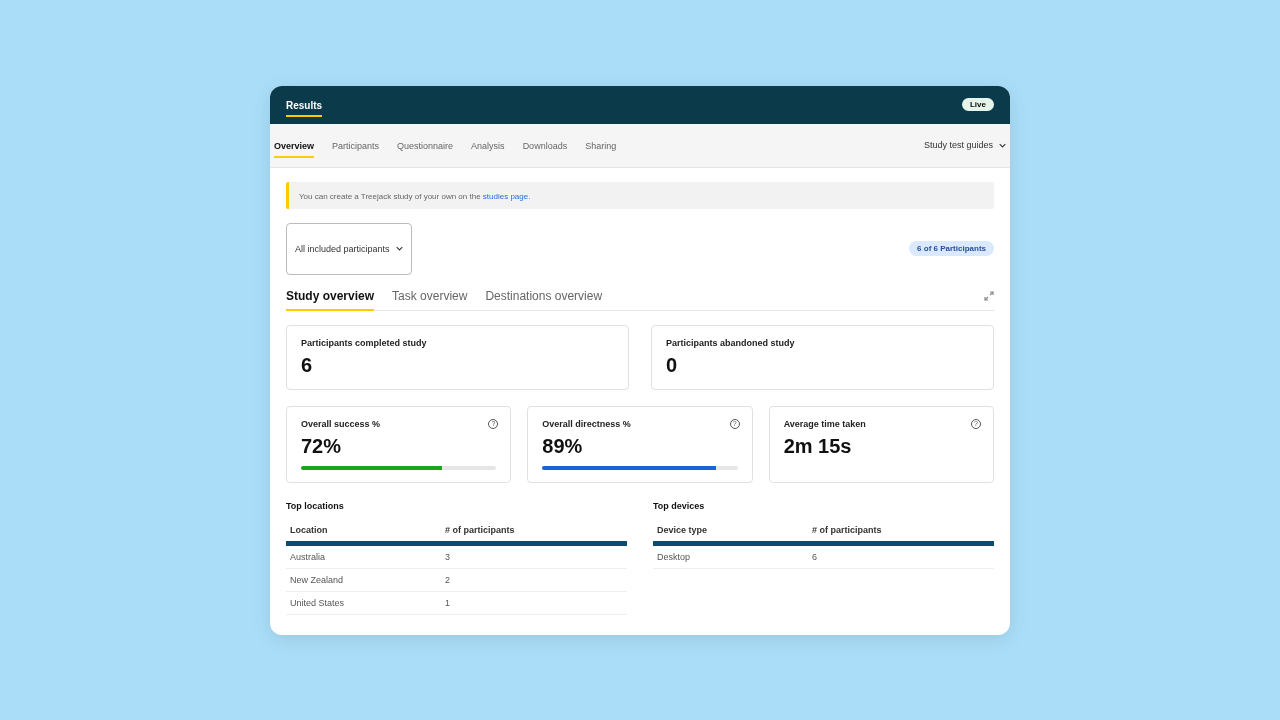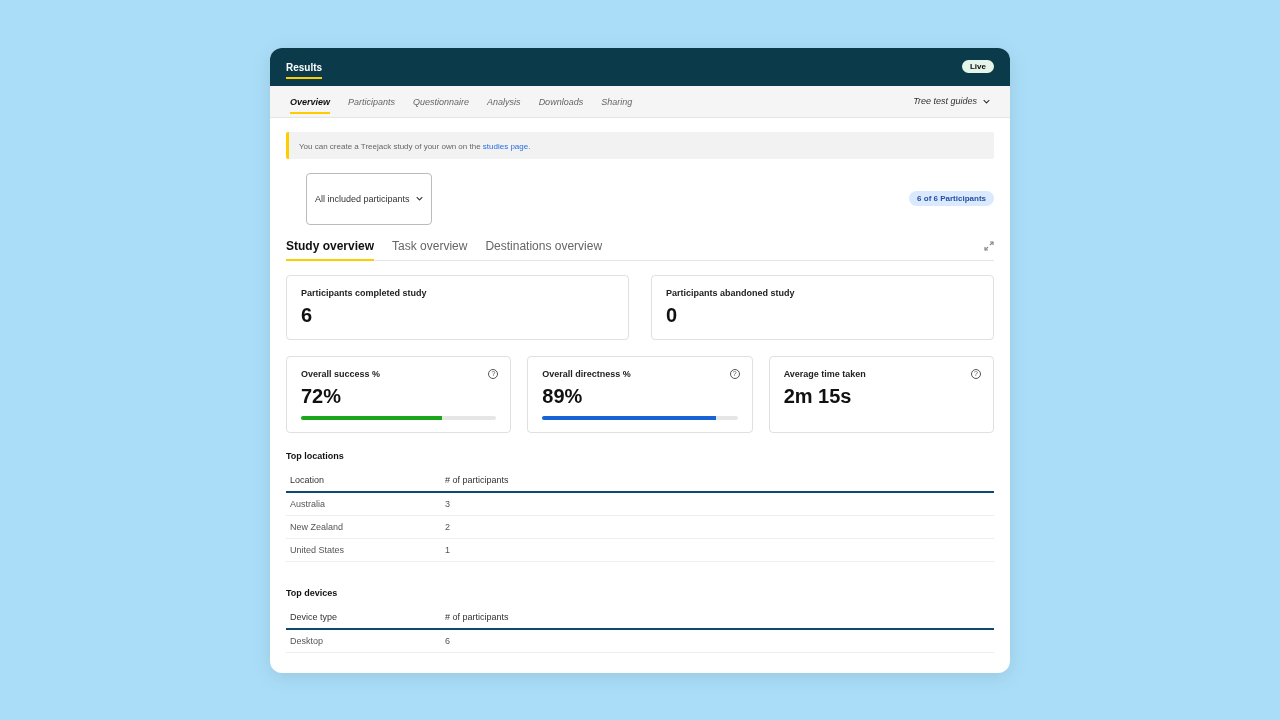--- a/index.html
+++ b/index.html
@@ -49,23 +49,22 @@
     font-size: 8px;
     font-weight: 700;
     padding: 2px 8px;
   }
   .subnav {
     background: #f5f5f5;
     border-bottom: 1px solid #e5e5e5;
     display: flex;
     align-items: center;
     justify-content: space-between;
-    padding: 0 20px;
-    height: 32px;
-    font-style: italic;
+    padding: 0 4px;
+    height: 44px;
   }
   .subnav .tabs { display: flex; gap: 18px; }
   .subnav .tabs > div {
     font-size: 9px;
     color: #666;
     padding: 9px 0 7px 0;
     cursor: pointer;
     position: relative;
   }
   .subnav .tabs > div.active {
@@ -110,21 +109,20 @@
     border: 1px solid #bbb;
     border-radius: 4px;
     background: #fff;
     font-size: 9px;
     color: #333;
     padding: 20px 8px;
     display: flex;
     align-items: center;
     gap: 6px;
     cursor: pointer;
-    margin-left: 20px;
   }
   .participant-pill {
     background: #dbe9ff;
     color: #2750a0;
     font-size: 8px;
     font-weight: 600;
     padding: 3px 8px;
     border-radius: 10px;
   }
   .section-tabs {
@@ -182,31 +180,31 @@
   }
   .metric-card .value { font-size: 20px; font-weight: 700; color: #111; margin-top: 6px; }
   .bar-track {
     height: 4px;
     background: #e6e6e6;
     border-radius: 2px;
     margin-top: 8px;
     overflow: hidden;
   }
   .bar-fill { height: 100%; }
-  .tables { display: flex; gap: 26px; flex-direction: column; }
+  .tables { display: flex; gap: 26px; }
   .tbl { flex: 1; }
   .tbl .title { font-size: 9px; font-weight: 700; color: #111; margin-bottom: 8px; }
   .tbl .row {
     display: flex;
     font-size: 9px;
     color: #555;
     padding: 6px 4px;
     border-bottom: 1px solid #eee;
   }
-  .tbl .row.header { color: #333; font-weight: 400; border-bottom: 2px solid #0c4a6e; justify-content: space-between; }
+  .tbl .row.header { color: #333; font-weight: 700; border-bottom: 5px solid #0c4a6e; justify-content: space-between; }
   .tbl .row > div:first-child { flex: 0 0 155px; }
   .tbl .row > div:last-child { flex: 1; }
 </style>
 </head>
 <body>
 
 <div class="app">
 
   <div class="topbar">
     <div class="tab">Results</div>
@@ -216,21 +214,21 @@
   <div class="subnav">
     <div class="tabs">
       <div class="active">Overview</div>
       <div>Participants</div>
       <div>Questionnaire</div>
       <div>Analysis</div>
       <div>Downloads</div>
       <div>Sharing</div>
     </div>
     <div class="tree-guides">
-      <span>Tree test guides</span>
+      <span>Study test guides</span>
       <span class="chev">
         <svg viewBox="0 0 10 10" width="7" height="7">
             <path d="M1 3 L5 7 L9 3" fill="none" stroke="#333" stroke-width="1.5"></path>
           </svg>
       </span>
     </div>
   </div>
 
   <div class="content">
 

